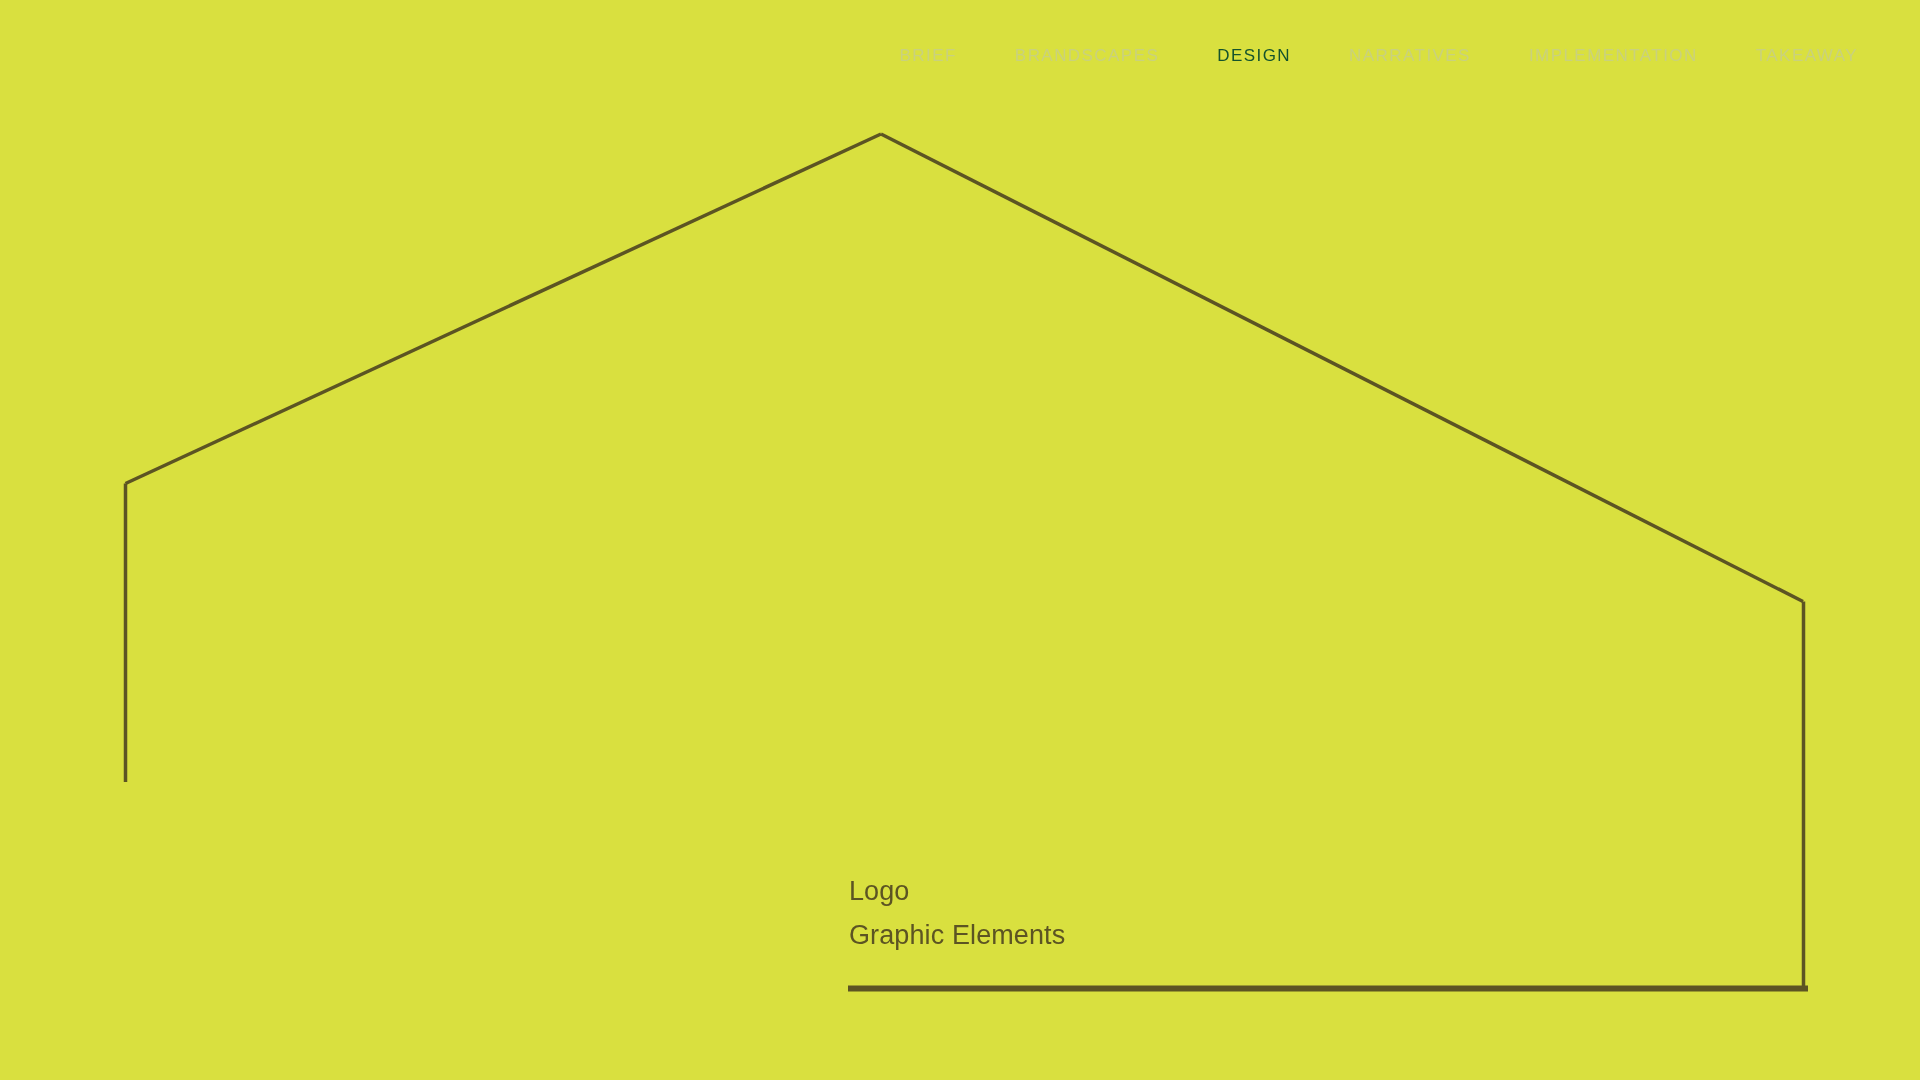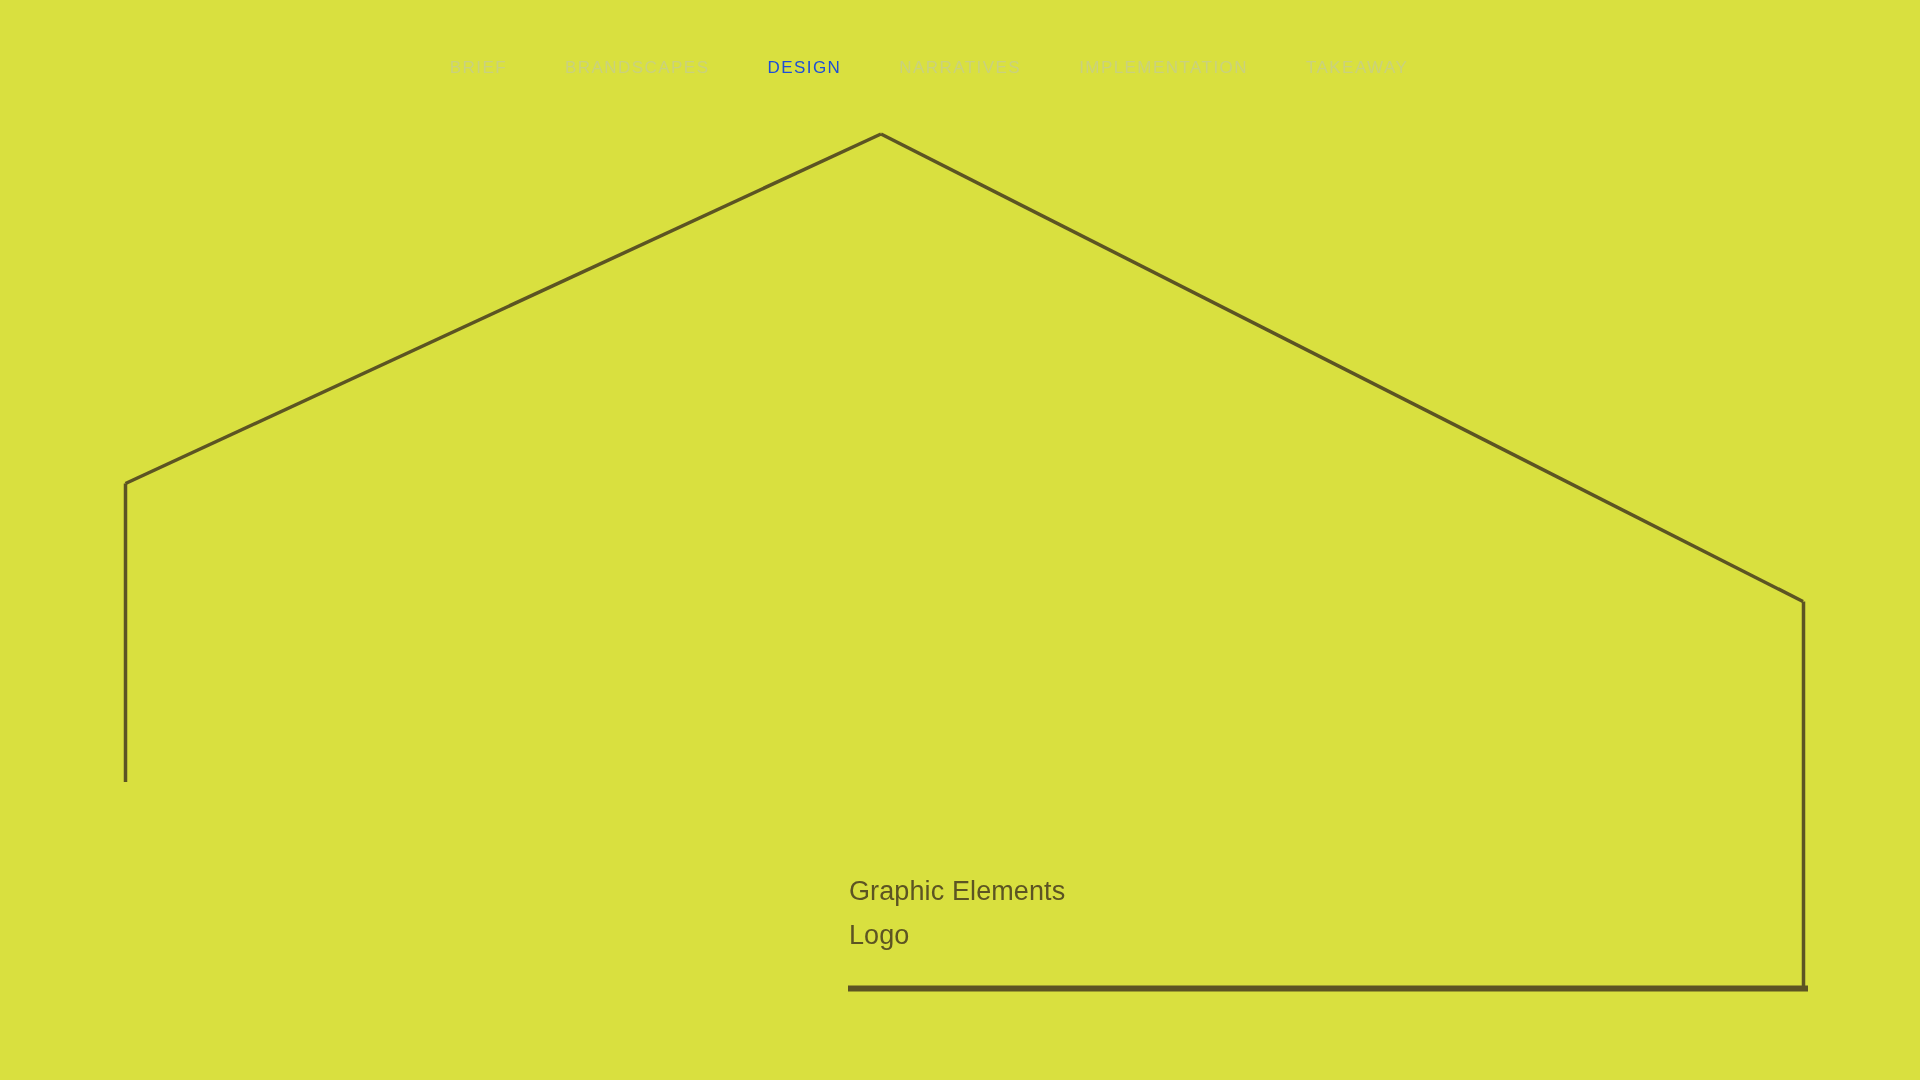--- a/index.html
+++ b/index.html
@@ -21,45 +21,45 @@
     inset: 0;
     width: 1920px;
     height: 1080px;
     background: #d9e03f;
     overflow: hidden;
   }
 
   
   .nav {
     position: absolute;
-    top: 12px;
+    top: 0;
     left: 0;
     width: 1920px;
     height: 110px;
     display: flex;
     align-items: center;
-    justify-content: center;
+    justify-content: flex-end;
     padding-right: 62px;
     box-sizing: border-box;
   }
   .nav-item {
     font-size: 17px;
     letter-spacing: 0.085em;
     font-weight: 400;
     color: #c9d17e;
     margin-left: 58px;
     white-space: nowrap;
     text-transform: uppercase;
     cursor: pointer;
     line-height: 1;
     user-select: none;
   }
   .nav-item:first-child { margin-left: 0; }
   .nav-item.active {
-    color: #1d4ed8;
+    color: #14532d;
   }
 
   
   .house-outline {
     position: absolute;
     top: 0;
     left: 0;
     width: 1920px;
     height: 1080px;
     pointer-events: none;
@@ -123,18 +123,18 @@
     <path d="M 881 134 L 1803 601.5" fill="none" stroke="#5c5423" stroke-width="3.5" stroke-linejoin="miter"></path>
 
     <path d="M 1803.5 601.5 L 1803.5 989" fill="none" stroke="#5c5423" stroke-width="3.5" stroke-linecap="butt"></path>
 
     <path d="M 848 988.5 L 1808 988.5" fill="none" stroke="#5c5423" stroke-width="6"></path>
   </svg>
 
   <div class="bottom-row">
 
     <div class="detail-list">
+      <div class="detail-item">Logo</div>
       <div class="detail-item">Graphic Elements</div>
-      <div class="detail-item">Logo</div>
     </div>
   </div>
 
 </div>
 
 </body></html>

